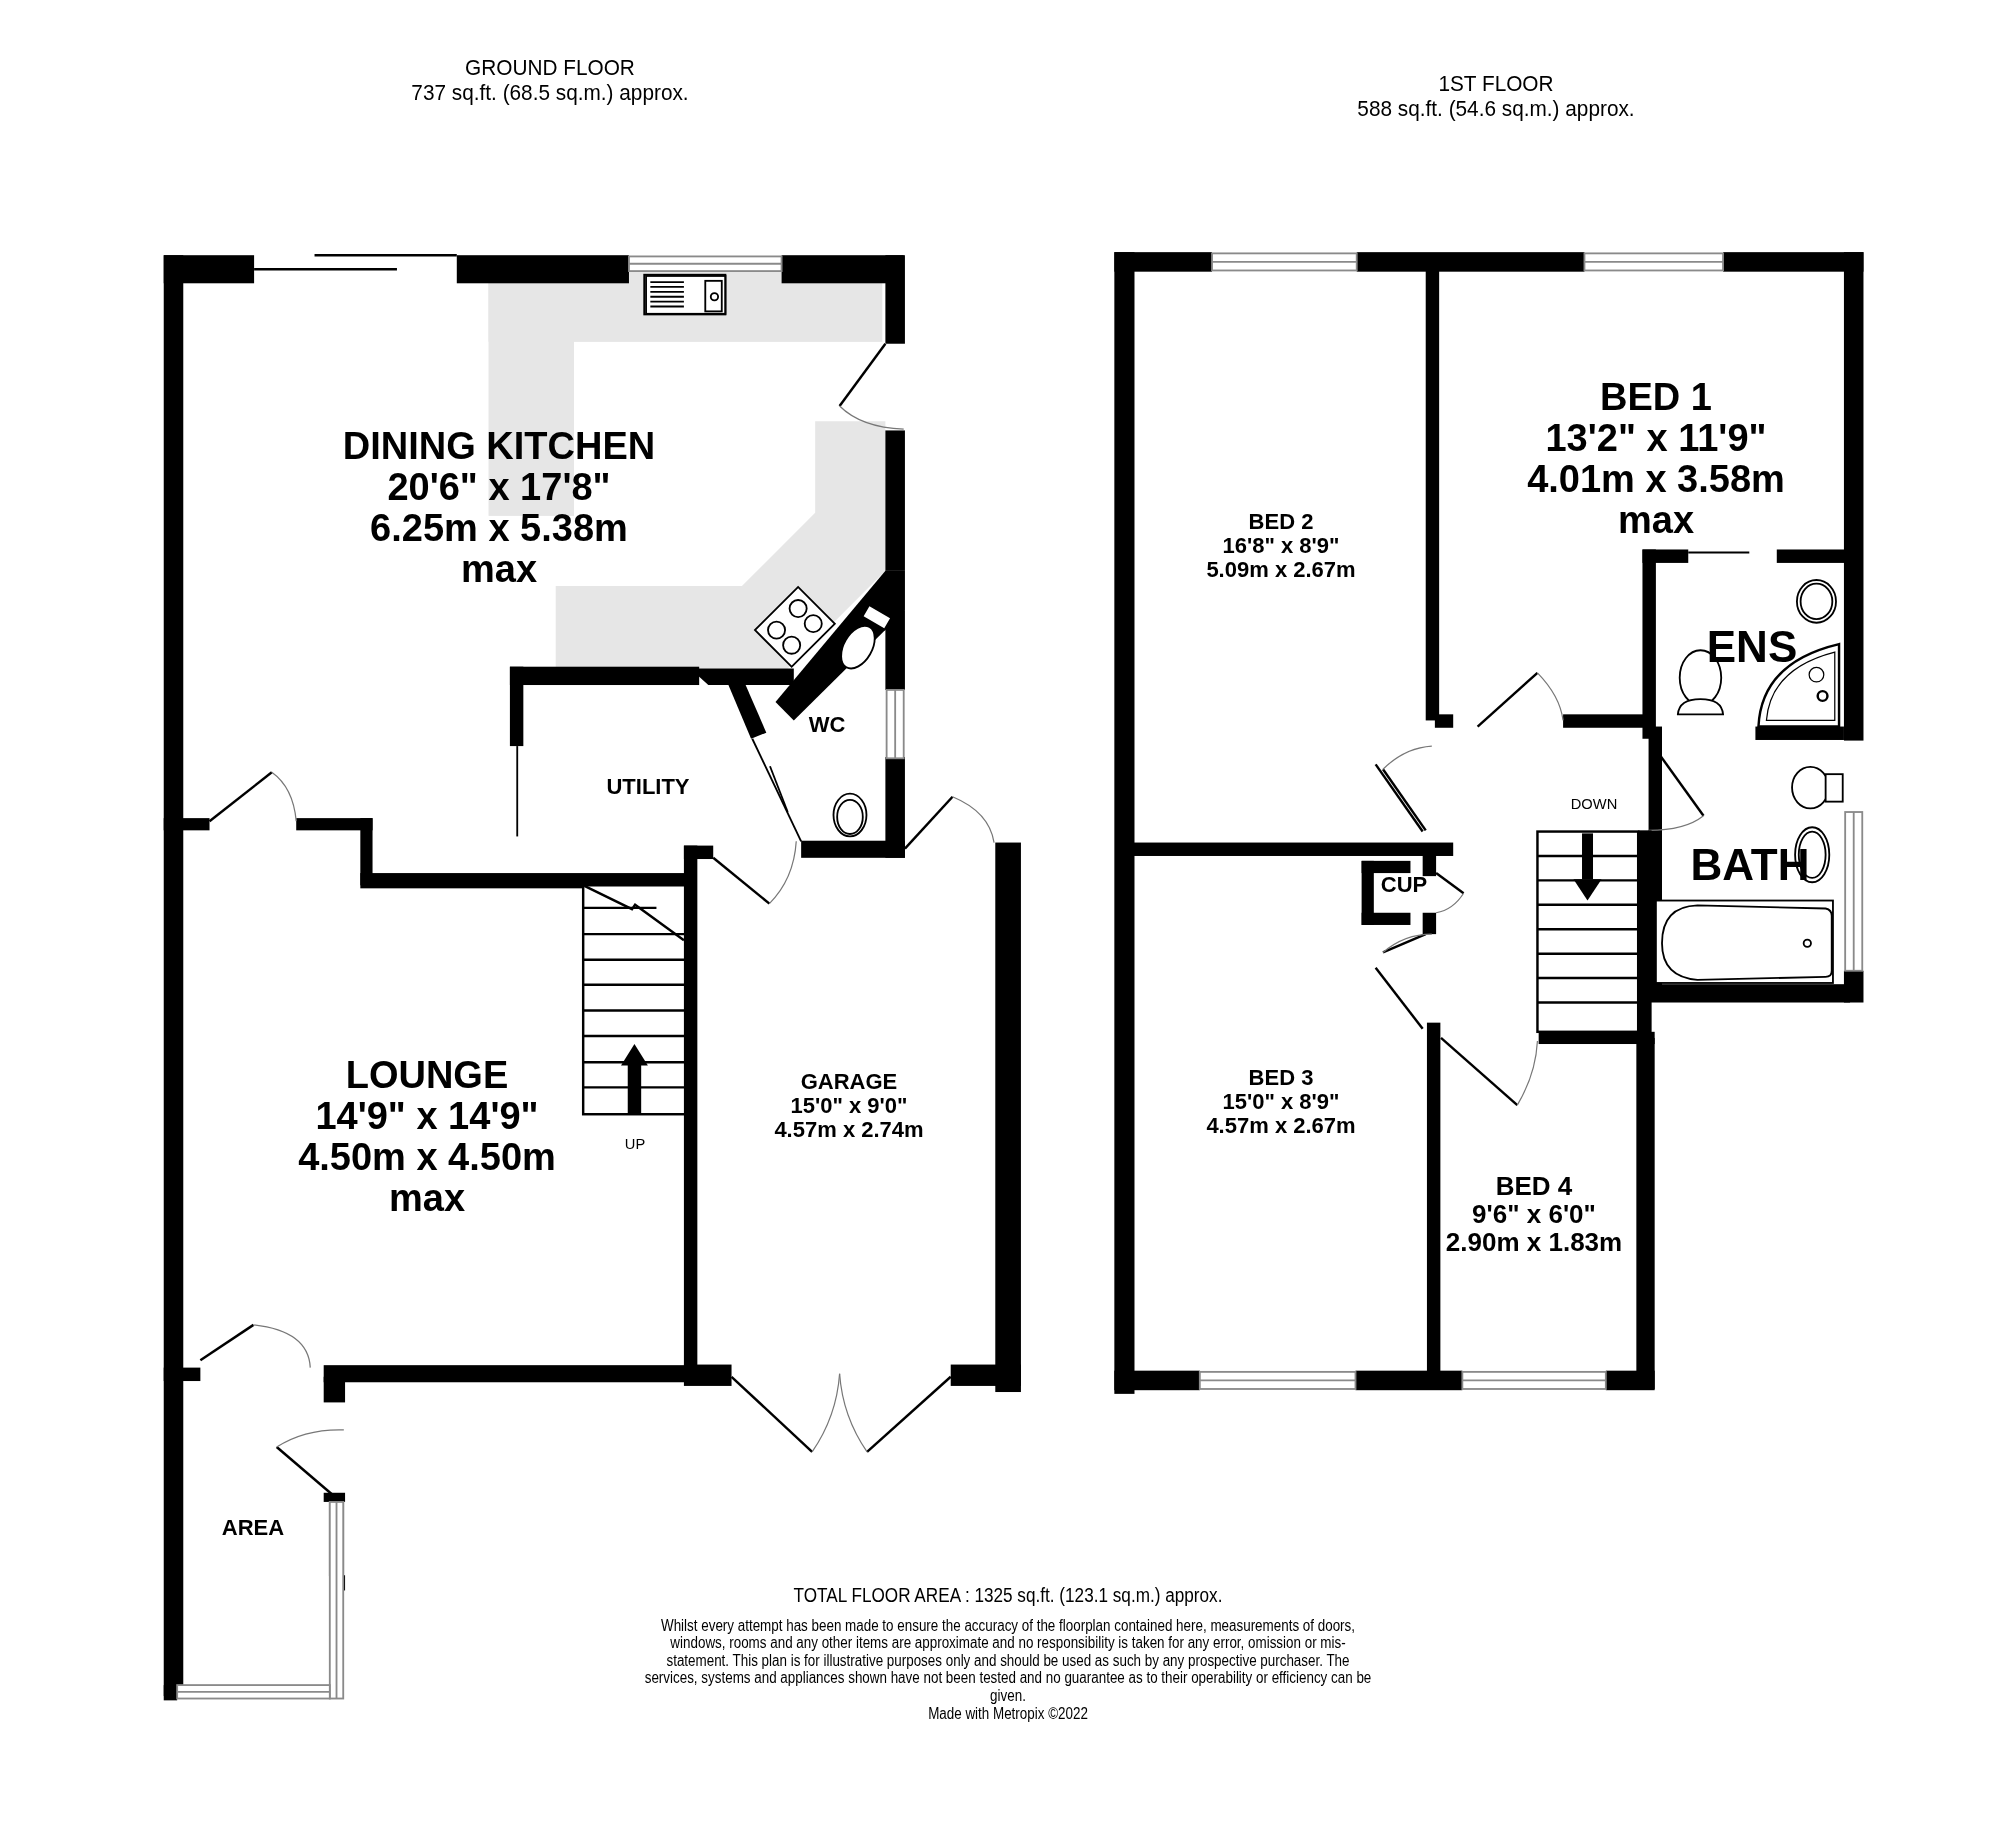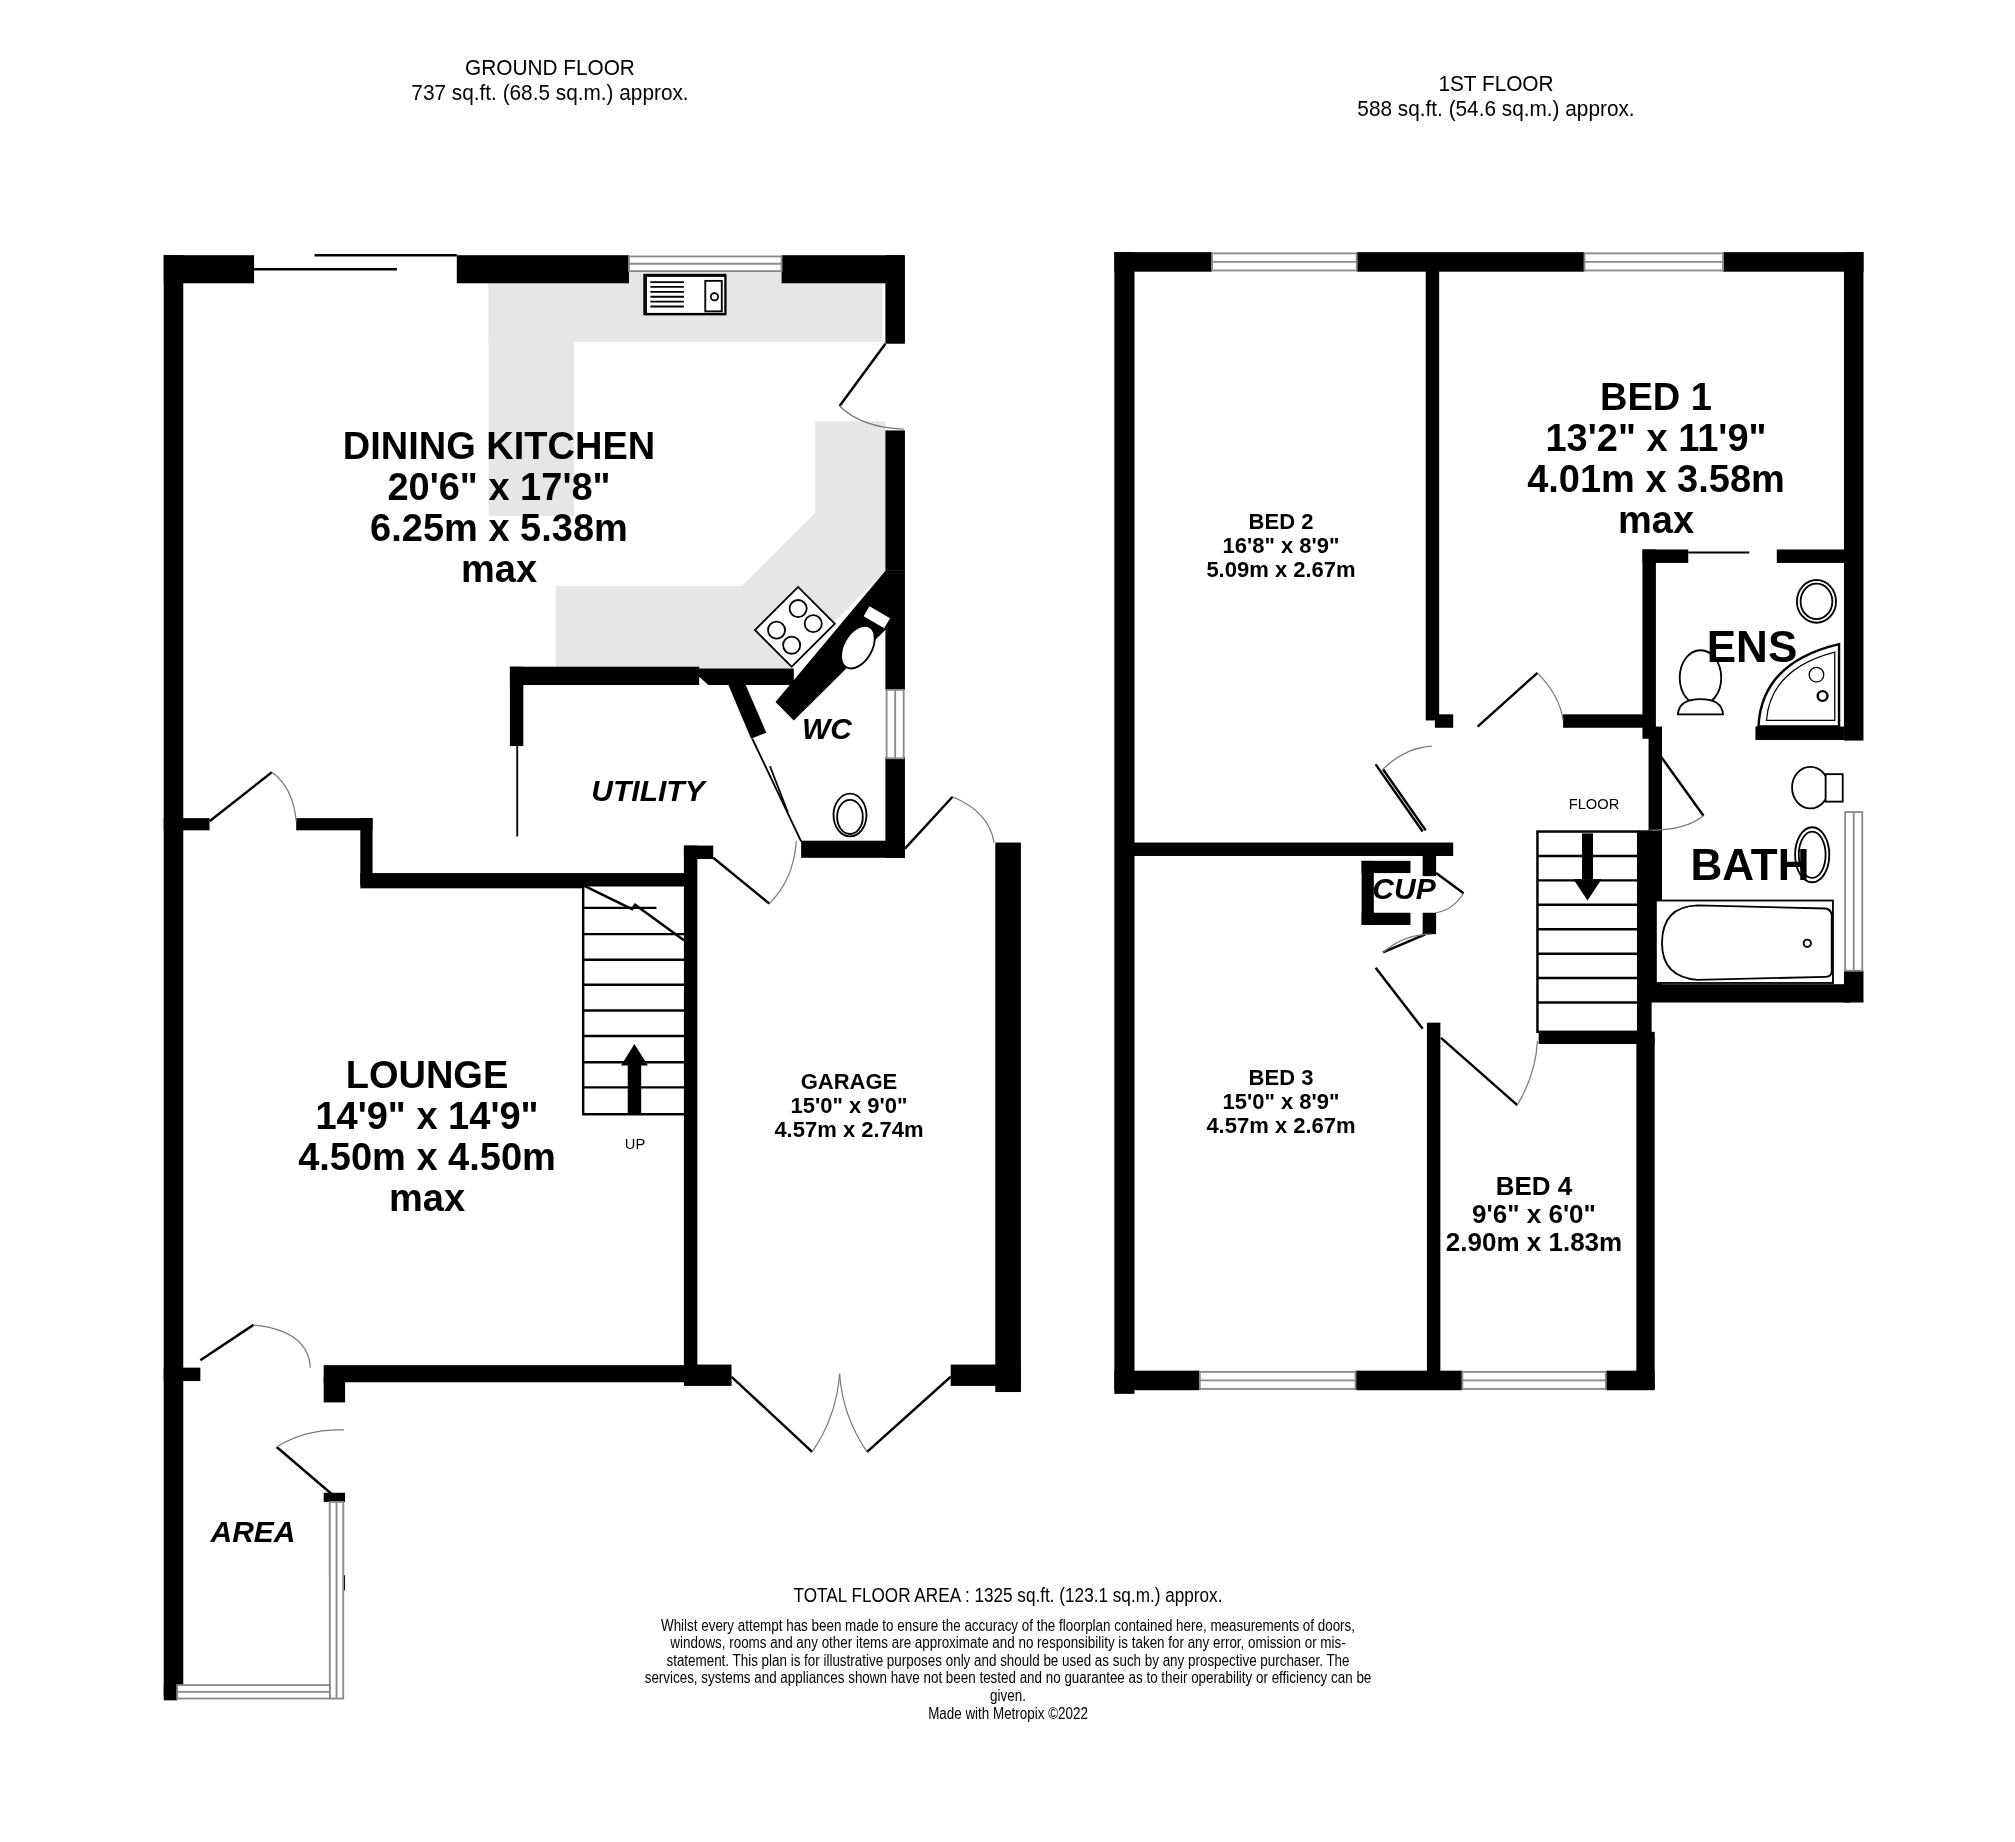--- a/index.html
+++ b/index.html
@@ -3,21 +3,21 @@
 <meta charset="utf-8">
 <style>
   html, body { margin: 0; padding: 0; background: #ffffff; }
   body { width: 2015px; height: 1842px; position: relative; overflow: hidden; font-family: "Liberation Sans", sans-serif; color: #000; }
   svg.plan { position: absolute; left: 0; top: 0; width: 2015px; height: 1842px; }
   .lbl { position: absolute; text-align: center; line-height: 1.08; white-space: nowrap; transform: translateX(-50%); }
   .floor-hdr { font-size: 22.6px; font-weight: normal; line-height: 1.12; transform: translateX(-50%) scaleX(0.92); }
   .room-xl { font-size: 38px; font-weight: bold; }
   .room-l { font-size: 44px; font-weight: bold; }
   .room-m { font-size: 22px; font-weight: bold; }
-  .room-s { font-size: 30px; font-weight: bold; font-style: italic; }
+  .room-s { font-size: 22px; font-weight: bold; }
   .room-xs { font-size: 26px; font-weight: bold; }
   .tiny { font-size: 14.7px; font-weight: normal; }
   .footer-total { font-size: 19.5px; transform: translateX(-50%) scaleX(0.88); }
   .footer-disc { font-size: 15.6px; line-height: 1.12; transform: translateX(-50%) scaleX(0.86); white-space: normal; width: 855px; }
 </style>
 </head>
 <body>
 
 <svg class="plan" viewBox="0 0 3300 3017" xmlns="http://www.w3.org/2000/svg">
 
@@ -347,18 +347,18 @@
   <div>4.57m  x 2.67m</div>
 </div>
 <div class="lbl room-xs" style="left:1534px; top:1172px;">
   <div>BED 4</div>
   <div>9'6"  x 6'0"</div>
   <div>2.90m  x 1.83m</div>
 </div>
 <div class="lbl room-l" style="left:1752px; top:623px;">ENS</div>
 <div class="lbl room-l" style="left:1750px; top:841px;">BATH</div>
 <div class="lbl room-s" style="left:1404px; top:873px;">CUP</div>
-<div class="lbl tiny" style="left:1594px; top:797px;">FLOOR</div>
+<div class="lbl tiny" style="left:1594px; top:797px;">DOWN</div>
 
 <div class="lbl footer-total" style="left:1008px; top:1585px;">TOTAL FLOOR AREA : 1325 sq.ft. (123.1 sq.m.) approx.</div>
 <div class="lbl footer-disc" style="left:1008px; top:1617px;">Whilst every attempt has been made to ensure the accuracy of the floorplan contained here, measurements of doors, windows, rooms and any other items are approximate and no responsibility is taken for any error, omission or mis-statement. This plan is for illustrative purposes only and should be used as such by any prospective purchaser. The services, systems and appliances shown have not been tested and no guarantee as to their operability or efficiency can be given.</div>
 <div class="lbl footer-disc" style="left:1008px; top:1705px;">Made with Metropix ©2022</div>
 
 
 </body></html>

